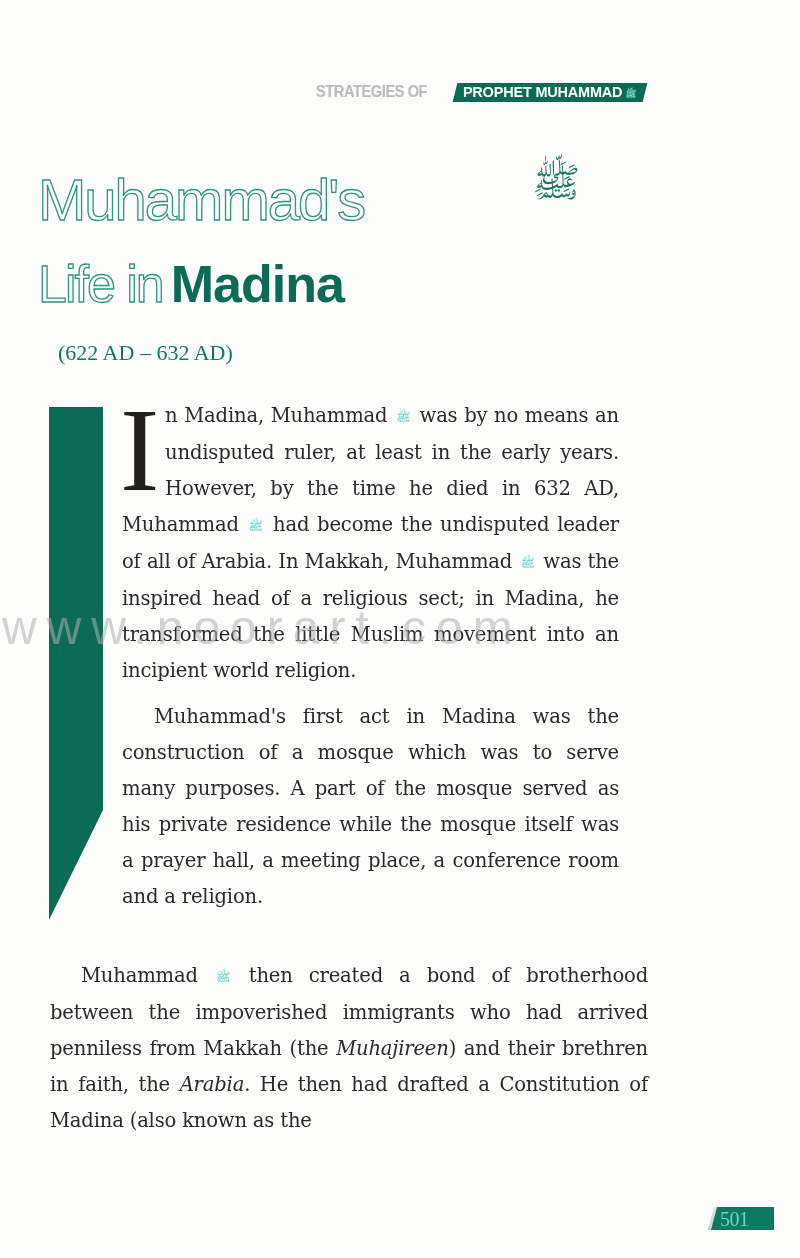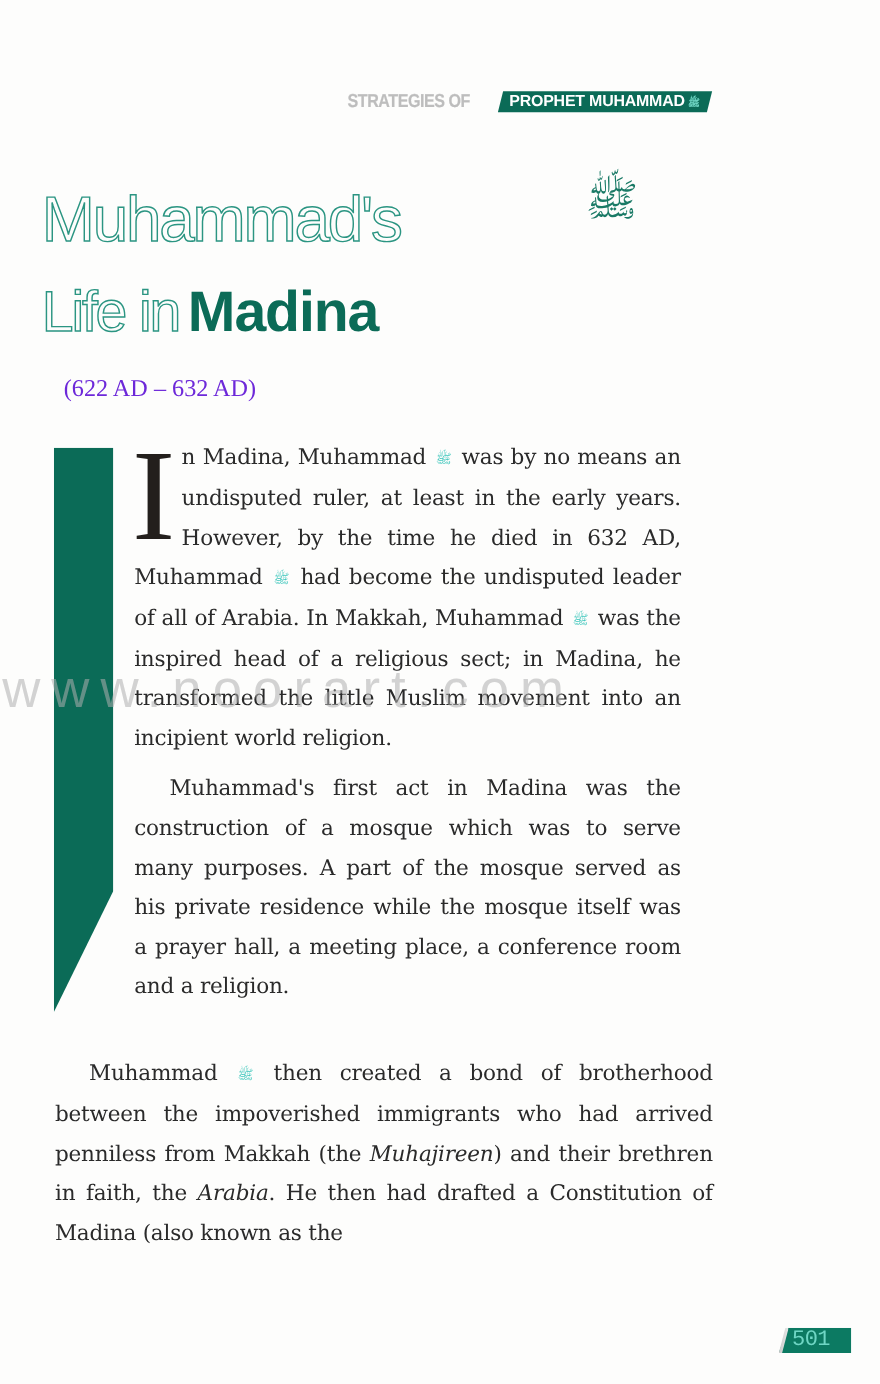--- a/index.html
+++ b/index.html
@@ -15,21 +15,21 @@
 
     
     .title { position: absolute; left: 38px; top: 158px; font-family: "Liberation Sans", sans-serif; color: #1a8a78; }
     .title-line1 { font-size: 58px; font-weight: normal; line-height: 84px; letter-spacing: -2px; color: #2a9a86; -webkit-text-stroke: 0; font-weight: 300; }
     .title-line1 .thin { color: transparent; -webkit-text-stroke: 1.3px #2b9582; }
     .title-line2 { font-size: 52px; line-height: 84px; letter-spacing: -2px; white-space: nowrap; }
     .title-line2 .thin { color: transparent; -webkit-text-stroke: 1.3px #2b9582; }
     .title-line2 .bold { color: #0b6b57; font-weight: bold; letter-spacing: -1px; margin-left: 8px; }
     .title-honorific { position: absolute; left: 532px; top: 162px; font-size: 40px; color: #1a7a66; font-family: "DejaVu Sans", sans-serif; line-height: 1; }
 
-    .date-range { position: absolute; left: 58px; top: 340px; font-family: "Liberation Serif", serif; font-size: 22px; color: #6d28d9; }
+    .date-range { position: absolute; left: 58px; top: 340px; font-family: "Liberation Serif", serif; font-size: 22px; color: #0f766e; }
 
     
     .side-bar { position: absolute; left: 49px; top: 407px; width: 54px; height: 515px; }
 
     
     .body-text { font-family: "DejaVu Serif", serif; font-size: 19.6px; line-height: 36px; color: #2a2a2a; text-align: justify; letter-spacing: -0.2px; }
     .section-indented { position: absolute; left: 122px; top: 398px; width: 497px; }
     .drop-cap { float: left; font-family: "Liberation Serif", serif; font-size: 118px; line-height: 94px; color: #231f1c; margin: 6px 6px 0 -2px; height: 96px; }
     .para2 { margin-top: 10px; text-indent: 32px; }
     .section-full { position: absolute; left: 50px; top: 958px; width: 598px; }
@@ -38,21 +38,21 @@
     p { margin: 0; }
     em { }
 
     
     .watermark { position: absolute; left: 2px; top: 602px; font-family: "Liberation Sans", sans-serif; font-size: 48px; letter-spacing: 10px; color: rgba(175,175,175,0.55); white-space: nowrap; line-height: 52px; pointer-events: none; }
 
     
     .page-number { position: absolute; left: 708px; top: 1207px; width: 66px; height: 23px; }
     .page-number-box { position: absolute; inset: 0; background: #0c7a62; clip-path: polygon(8px 0, 100% 0, 100% 100%, 0 100%); }
     .page-number-slash { position: absolute; left: 0; top: 0; width: 9px; height: 23px; background: linear-gradient(90deg,#c9c9c9,#e8e8e8); clip-path: polygon(6px 0, 9px 0, 3px 100%, 0 100%); }
-    .page-number-text { position: absolute; left: 12px; top: 1px; font-family: Liberation Mono, monospace; font-size: 20px; color: #6fd6c4; line-height: 22px; letter-spacing: -0.5px; }
+    .page-number-text { position: absolute; left: 12px; top: 1px; font-family: Liberation Serif, serif; font-size: 20px; color: #6fd6c4; line-height: 22px; letter-spacing: -0.5px; }
   </style>
 </head>
 <body>
 
 <div class="page">
 
   <div class="running-header">
     <span class="rh-prefix">STRATEGIES OF</span>
     <div class="rh-ribbon">
       <span class="rh-ribbon-text"><span>PROPHET MUHAMMAD</span><span class="rh-mark">ﷺ</span></span>

